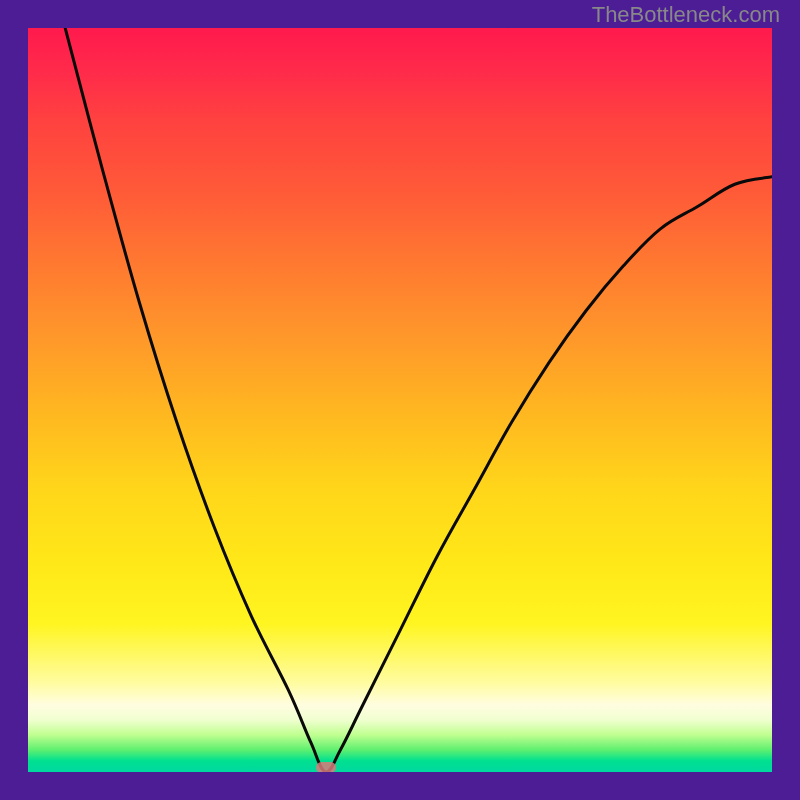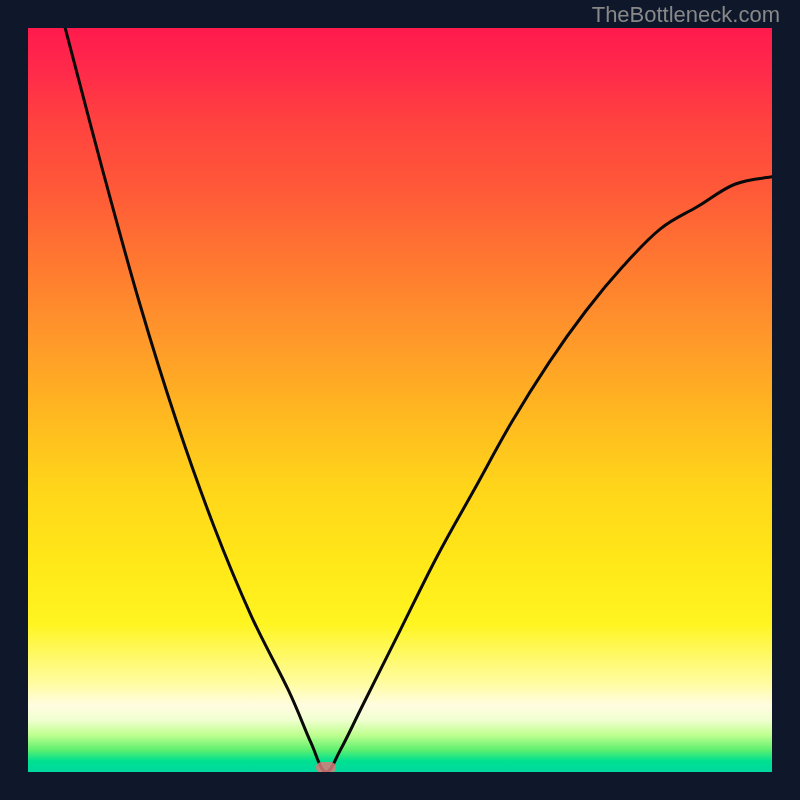--- a/index.html
+++ b/index.html
@@ -7,21 +7,21 @@
     padding: 0;
     width: 800px;
     height: 800px;
     background: #000;
     position: relative;
     font-family: Arial, sans-serif;
   }
   .outer {
     width: 800px;
     height: 800px;
-    background: #0f172a;
+    background: #4c1d95;
     position: relative;
     text-align: center;
   }
   .watermark {
     position: absolute;
     top: 2px;
     right: 20px;
     color: #888;
     font-size: 22px;
     font-family: Arial, sans-serif;

